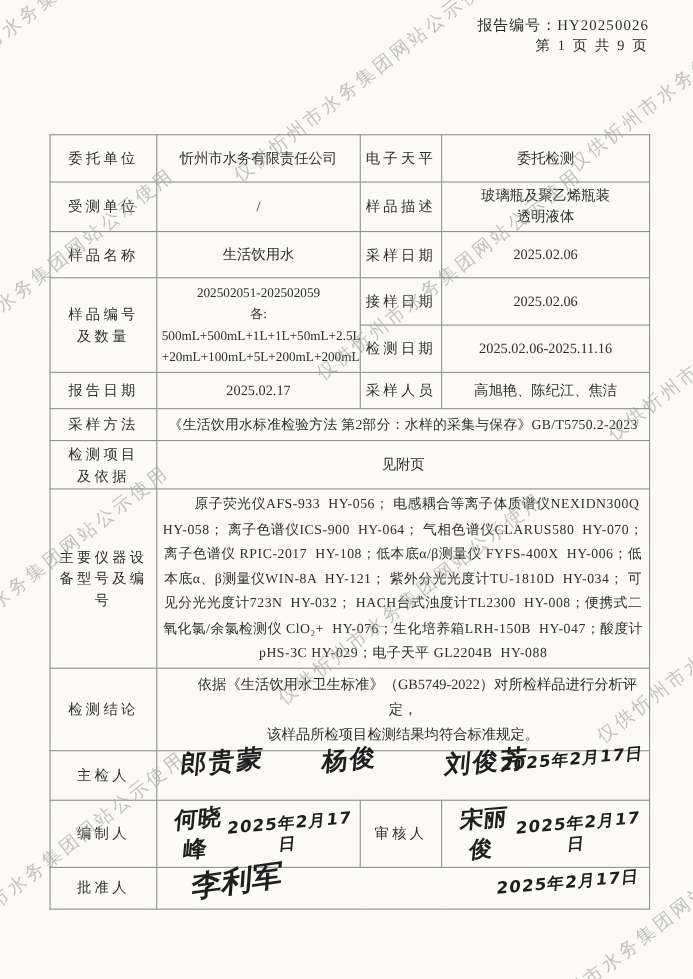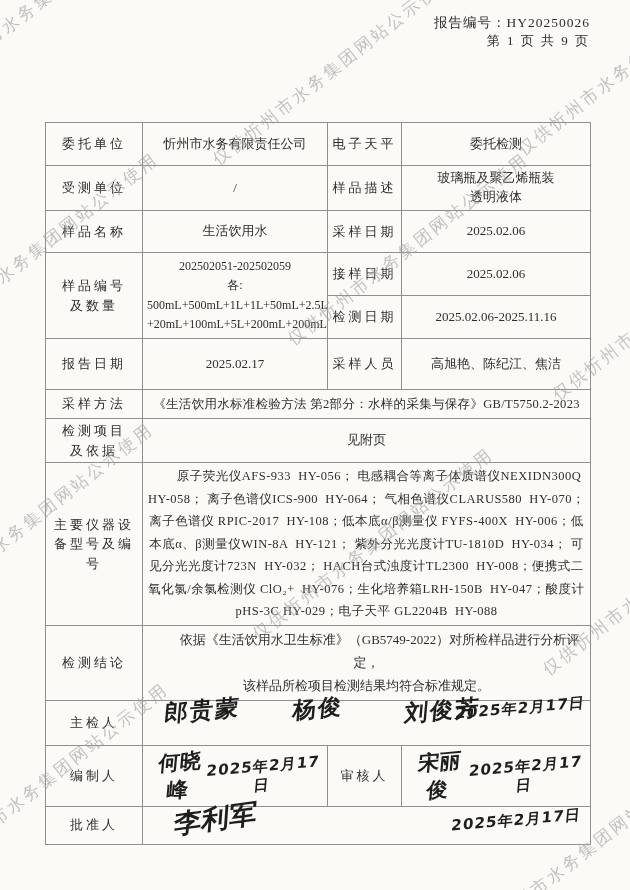--- a/index.html
+++ b/index.html
@@ -162,21 +162,21 @@
 +20mL+100mL+5L+200mL+200mL</td>
       <td class="lbl">接样日期</td>
       <td class="val">2025.02.06</td>
     </tr>
 
     <tr style="height:43px">
       <td class="lbl">检测日期</td>
       <td class="val">2025.02.06-2025.11.16</td>
     </tr>
 
-    <tr style="height:51px">
+    <tr style="height:33px">
       <td class="lbl">报告日期</td>
       <td class="val">2025.02.17</td>
       <td class="lbl">采样人员</td>
       <td class="val">高旭艳、陈纪江、焦洁</td>
     </tr>
 
     <tr style="height:29px">
       <td class="lbl">采样方法</td>
       <td class="val method" colspan="3">《生活饮用水标准检验方法 第2部分：水样的采集与保存》GB/T5750.2-2023</td>
     </tr>

